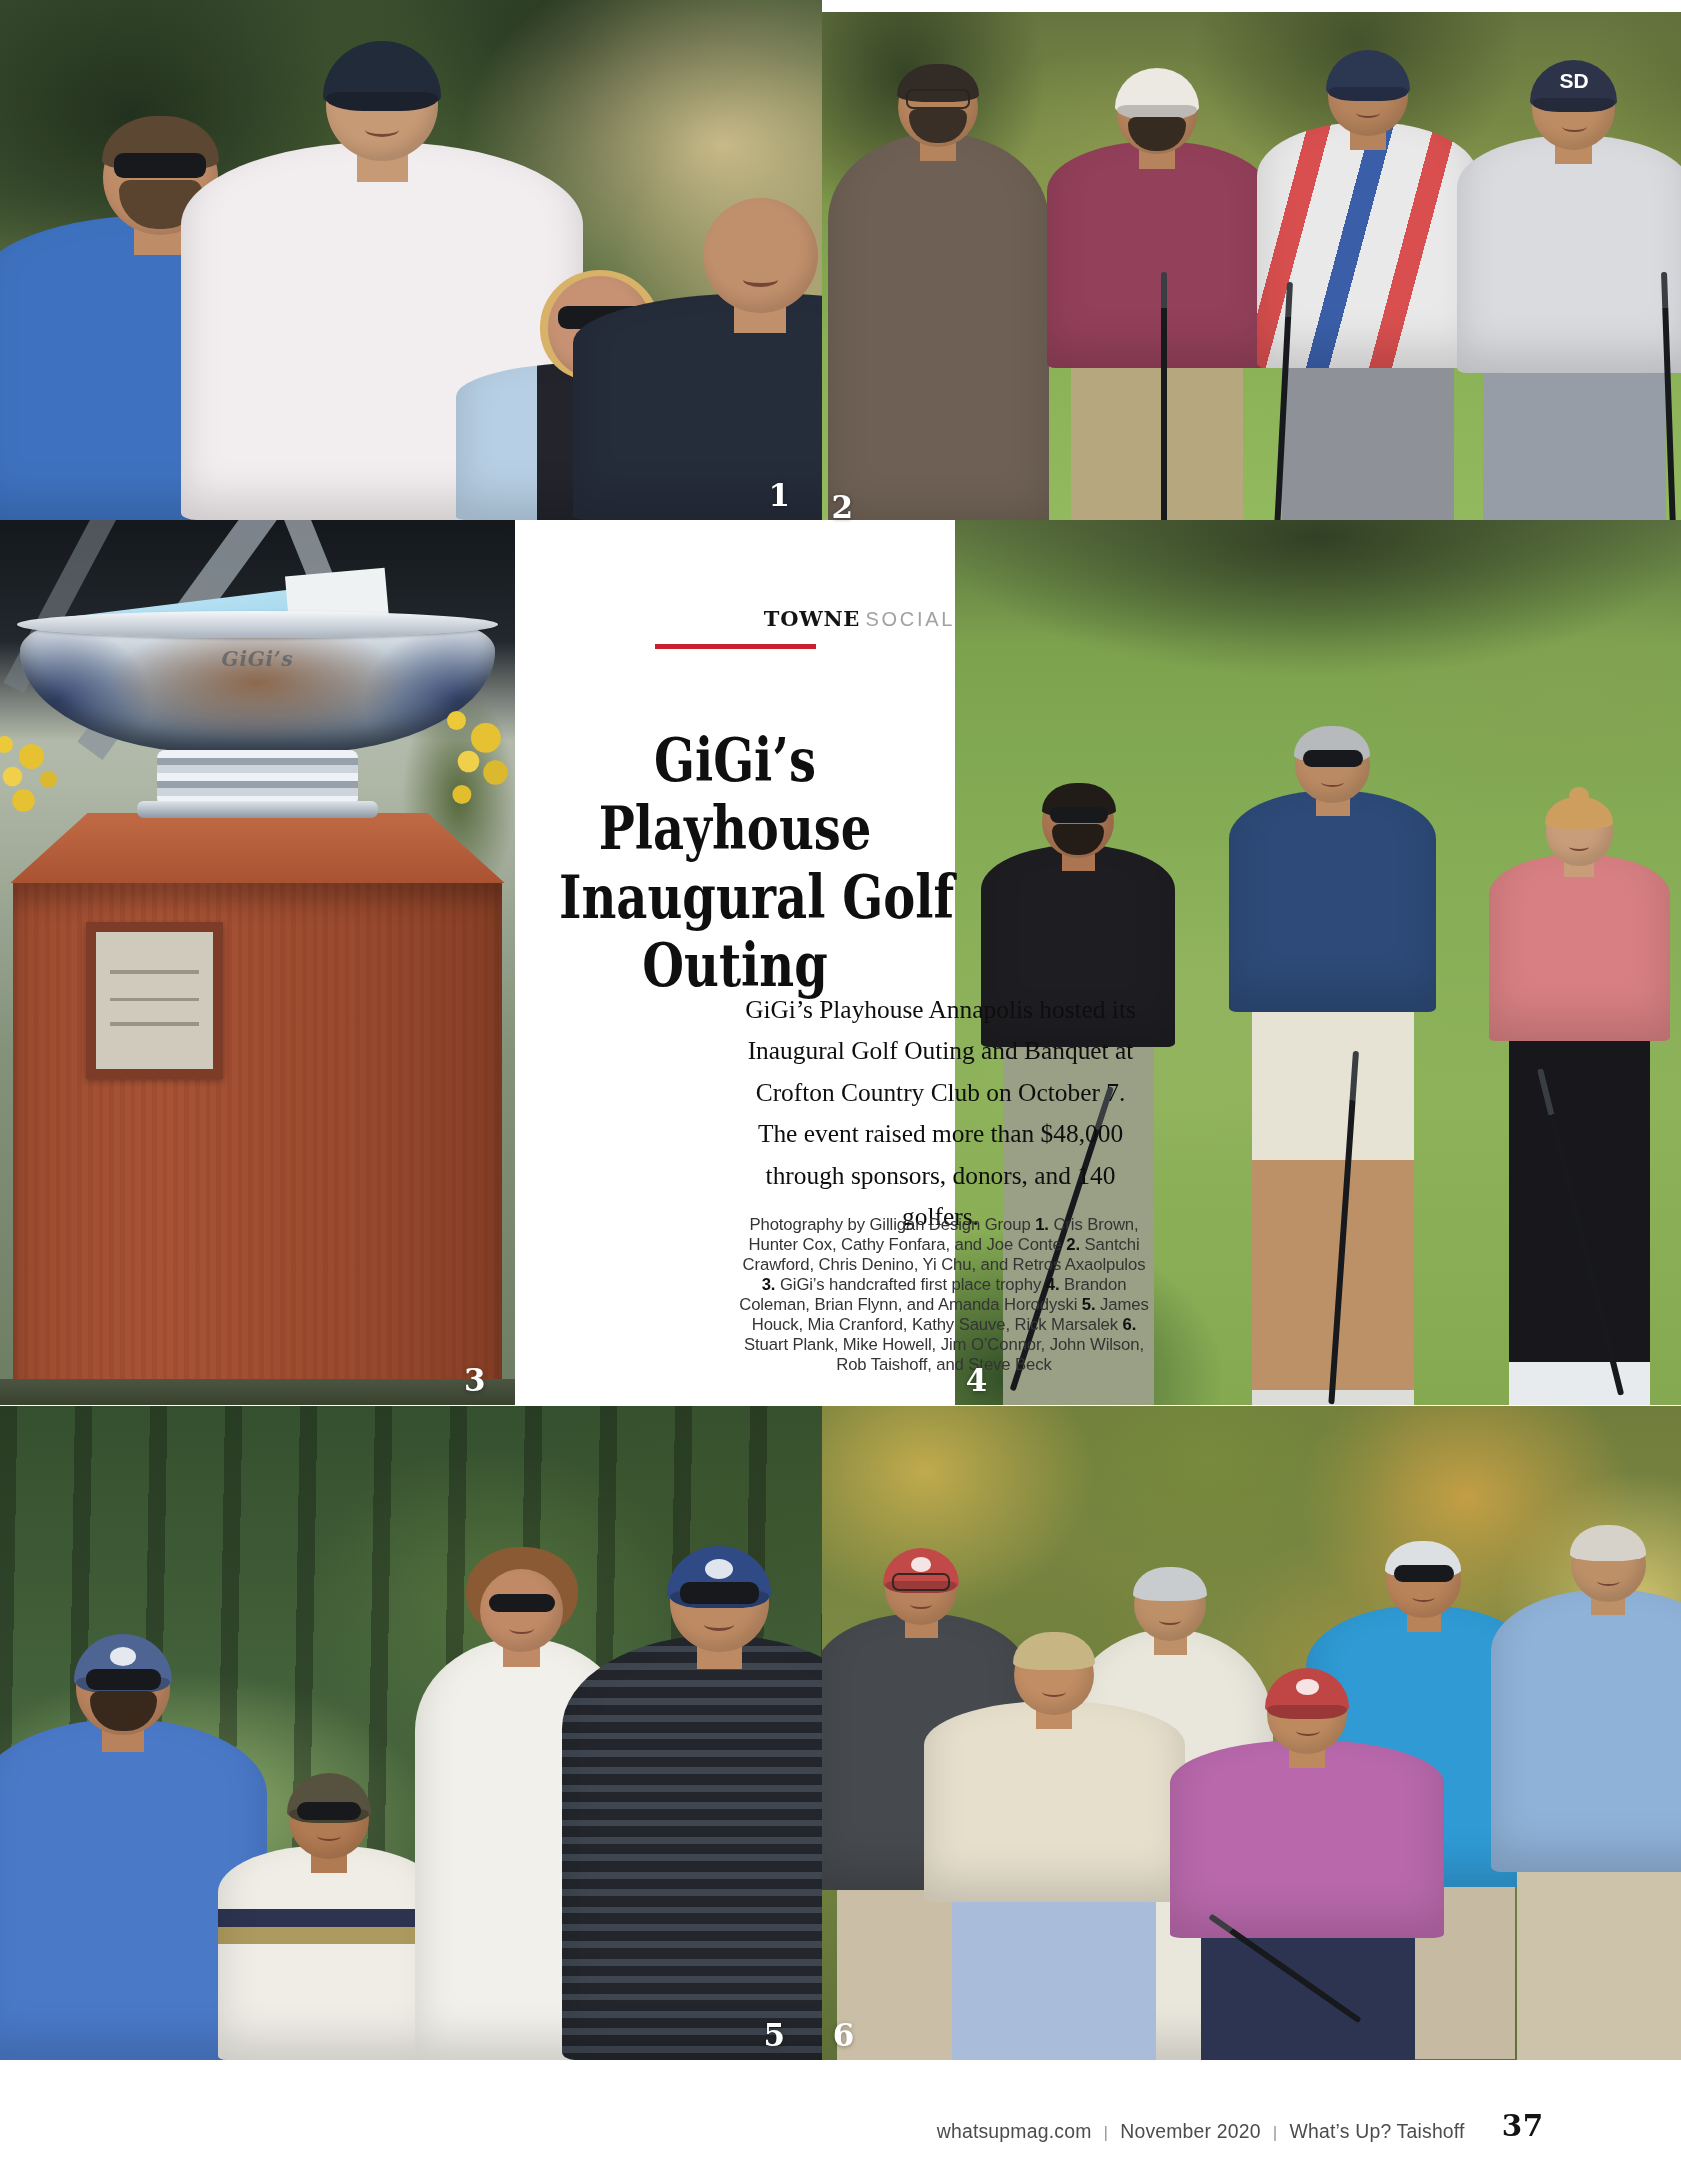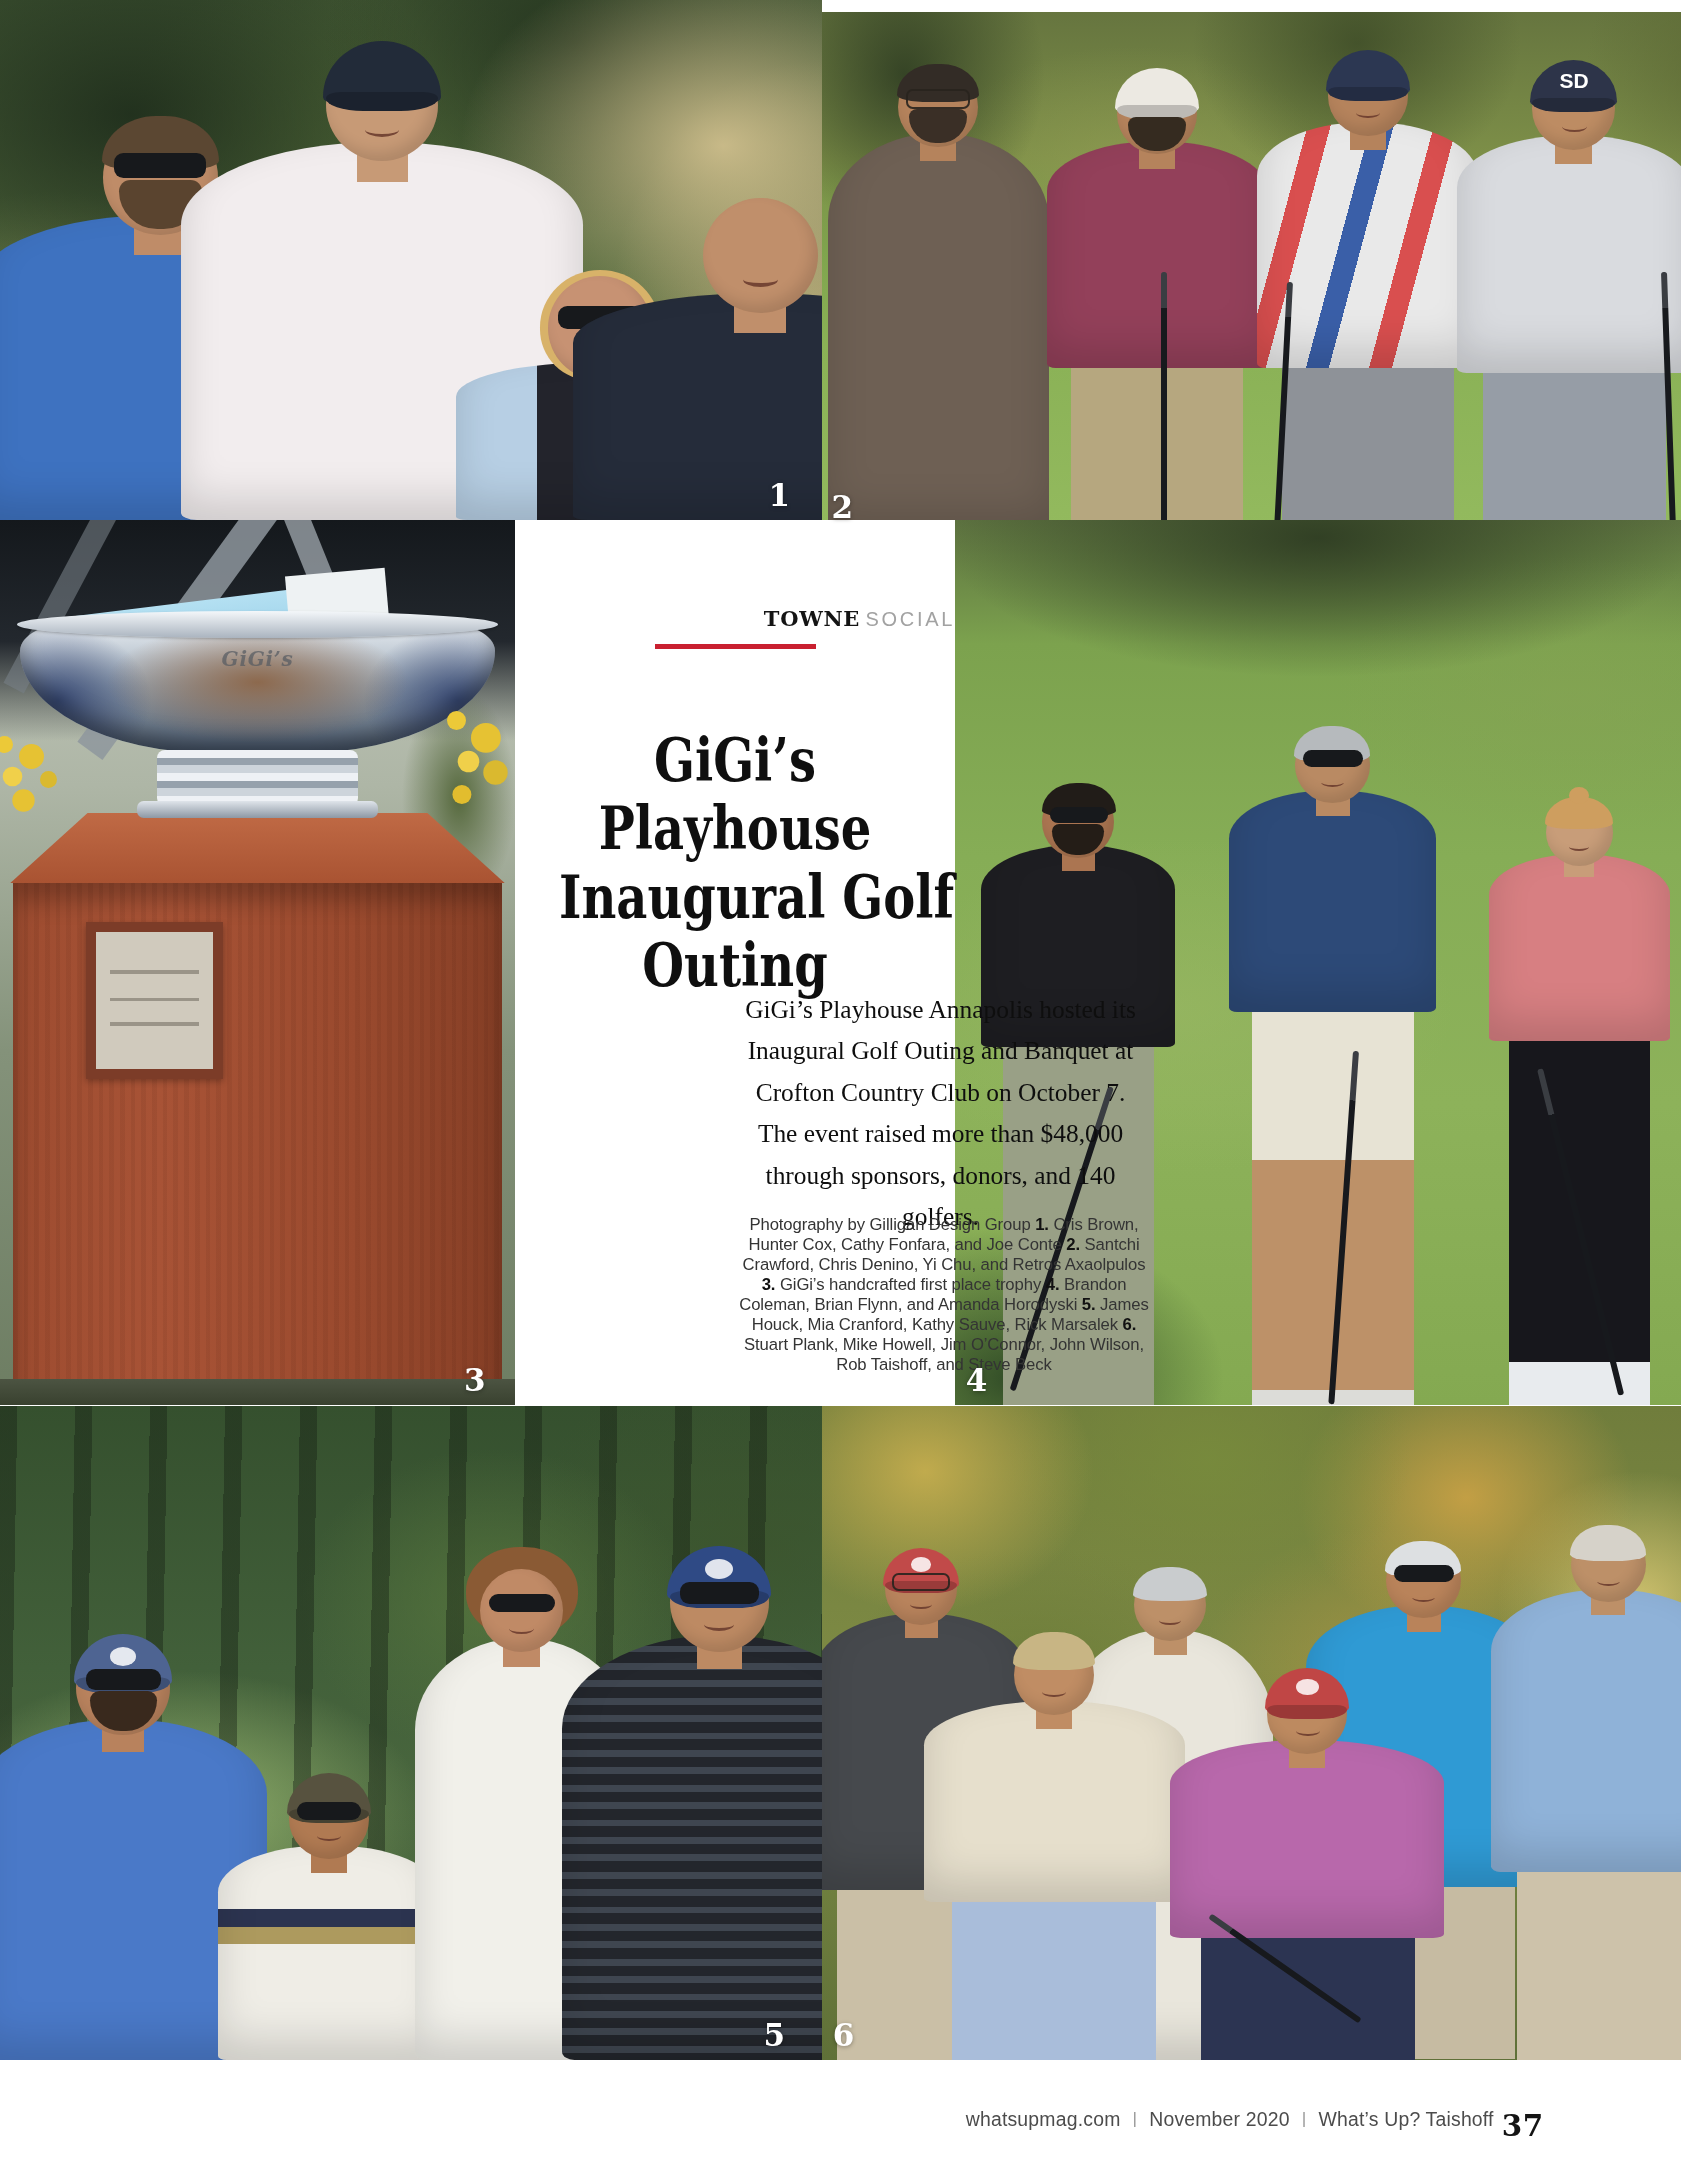--- a/index.html
+++ b/index.html
@@ -99,24 +99,24 @@
   .title{position:absolute;top:206px;left:0;width:100%;text-align:center;
       font-family:"DejaVu Serif",serif;font-weight:700;color:#0f0f0f;font-size:60px;line-height:1.14;}
   .title .tline{display:block;white-space:nowrap;transform:scaleX(.8);transform-origin:50% 50%;}
   .body-text{position:absolute;top:469px;left:50%;width:411px;margin-left:-205px;text-align:center;
       font-family:"Liberation Serif",serif;font-size:25.4px;line-height:1.63;color:#0e0e0e;}
   .caption{position:absolute;top:695px;left:50%;width:418px;margin-left:-209px;text-align:center;
       font-family:"Liberation Sans",sans-serif;font-size:16.7px;line-height:1.2;color:#343434;letter-spacing:-0.1px;}
   .caption b{color:#111;font-weight:700;}
 
   
-  .footer{position:absolute;top:2108px;right:137px;display:flex;align-items:flex-start;white-space:nowrap;
+  .footer{position:absolute;top:2108px;right:137px;display:flex;align-items:flex-end;white-space:nowrap;
       font-family:"Liberation Sans",sans-serif;font-size:19.4px;color:#4c4c4c;letter-spacing:0.2px;}
   .footer .sep{color:#9a9a9a;padding:0 12px;font-size:17.4px;}
-  .footer .pageno{font:700 29.4px "DejaVu Serif",serif;color:#141414;margin-left:8px;letter-spacing:0.7px;}
+  .footer .pageno{font:700 29.4px "DejaVu Serif",serif;color:#141414;margin-left:37px;letter-spacing:0.7px;}
 </style>
 </head>
 <body>
 
 <div class="page">
 
   <div class="photo bg-p1" style="left:0;top:0;width:822px;height:520px" title="Cris Brown, Hunter Cox, Cathy Fonfara, and Joe Conte standing in front of trees and pampas grass">
 
   <div style="position: absolute; left: 0px; top: 0px; width: 822px; height: 520px;">
         <div style="position: absolute; left: -20.4px; top: 215px; width: 361px; height: 305px; background: rgb(62, 114, 192); border-radius: 50% 50% 4% 4% / 22% 22% 2% 2%; box-shadow: rgba(0, 0, 0, 0.15) 0px -20px 40px inset;"></div>

